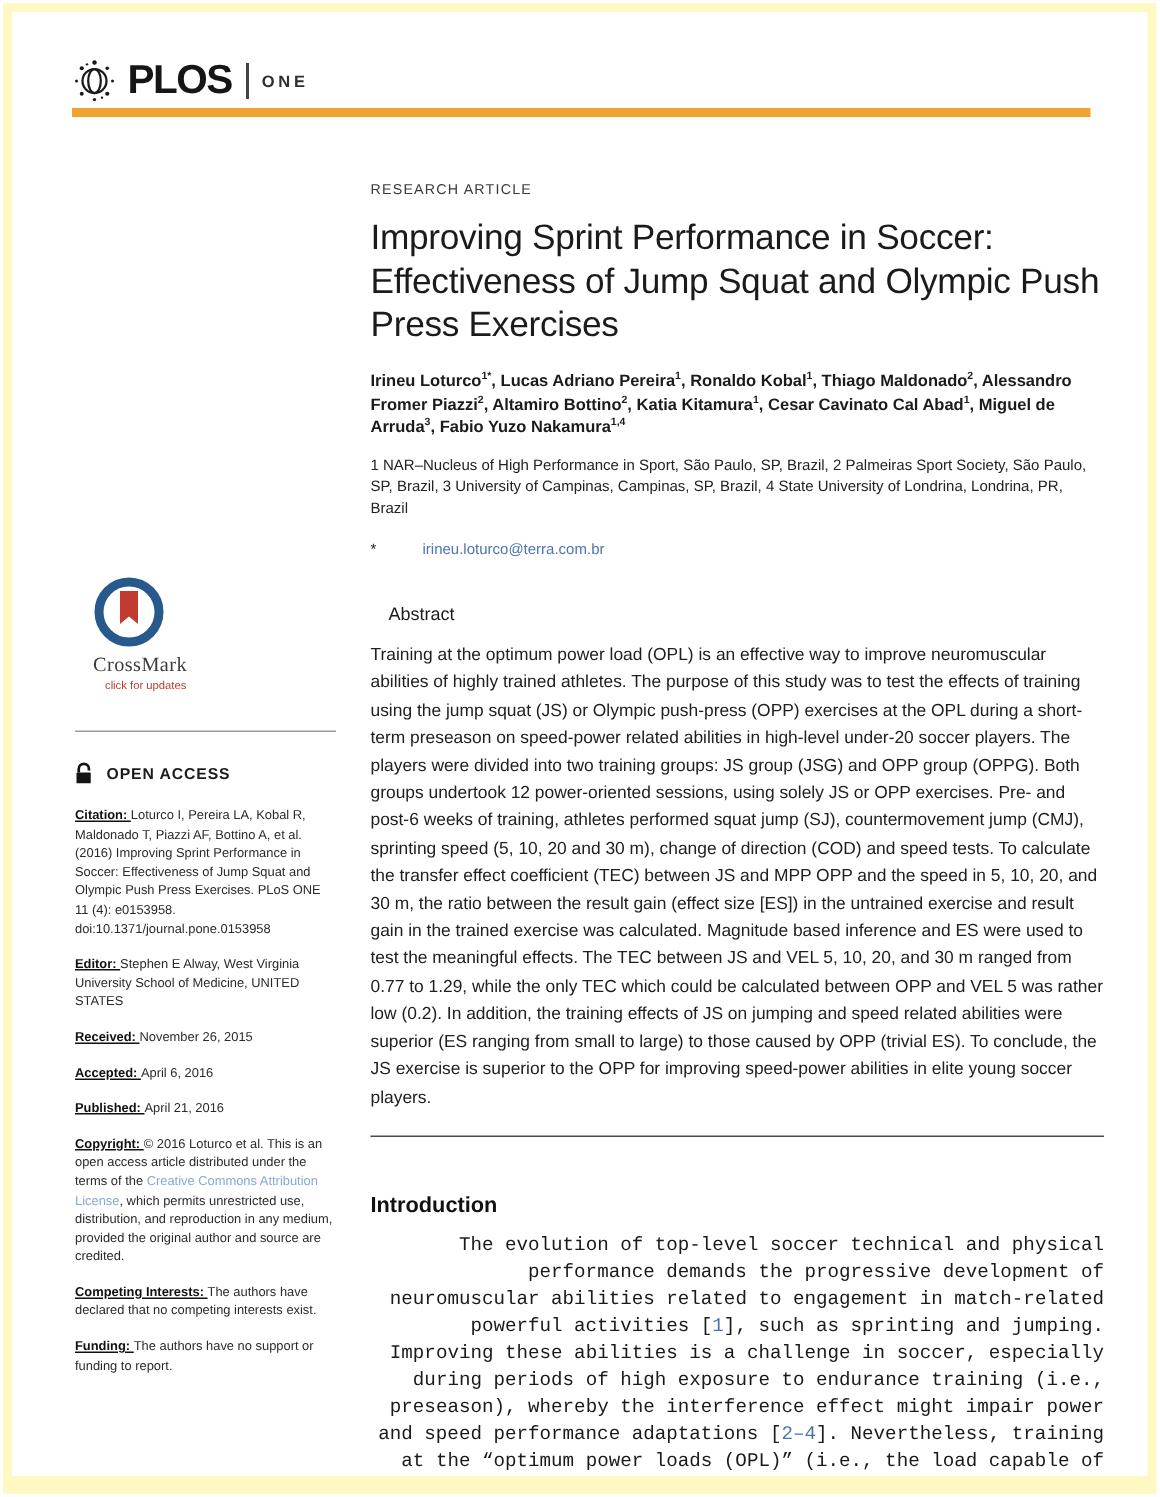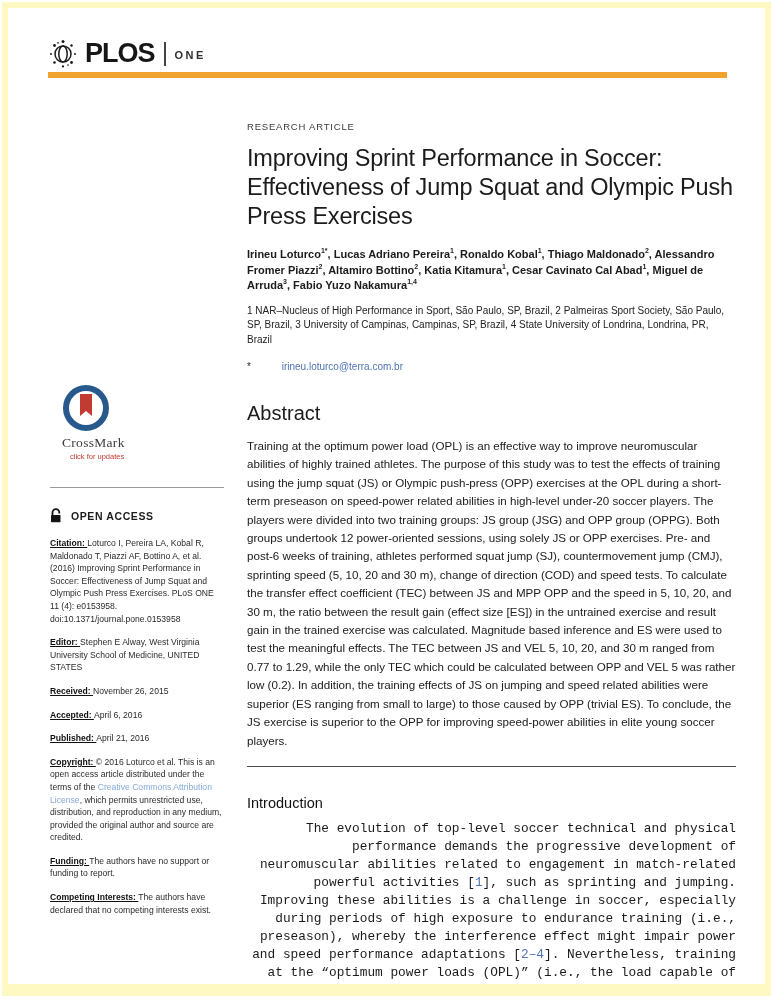--- a/index.html
+++ b/index.html
@@ -18,24 +18,24 @@
   .logo-one{font-size:11px;font-weight:bold;letter-spacing:2.5px;color:#2e2e2e;margin-top:2px;}
   .orange-bar{position:absolute;left:40px;top:64px;width:679px;height:6px;background:var(--accent);}
 
   
   .main{position:absolute;left:239px;top:113px;width:489px;}
   .kicker{font-size:9.5px;letter-spacing:0.8px;color:#3a3a3a;}
   .title{font-size:23.5px;line-height:29px;font-weight:500;color:#1b1b1b;margin-top:12px;letter-spacing:-0.2px;}
   .authors{margin-top:16px;font-size:11px;font-weight:bold;line-height:15.5px;color:#1b1b1b;}
   .affils{margin-top:10px;font-size:10px;line-height:14.5px;color:#222;}
   .email{margin-top:14px;font-size:10px;}
-  h2.abstract-h{margin:30px 0 0 0;font-size:20px;font-weight:500;color:#1b1b1b;}
+  h2.abstract-h{margin:30px 0 0 12px;font-size:12px;font-weight:500;color:#1b1b1b;}
   .abstract-p{margin-top:12px;font-size:11.6px;line-height:18.4px;color:#202020;}
   .section-rule{margin-top:16px;border-top:1px solid #4a4a4a;height:0;}
-  h3.intro-h{margin:28px 0 0 0;font-size:14.5px;font-weight:normal;color:#111;}
+  h3.intro-h{margin:38px 0 0 0;font-size:14.5px;font-weight:bold;color:#111;}
   .intro-p{margin-top:9px;font-family:Liberation Mono, monospace;font-size:12.8px;line-height:18px;color:#1a1a1a;text-align:right;}
 
   
   .sidebar{position:absolute;left:42px;top:376px;width:174px;}
   .crossmark{display:flex;flex-direction:column;align-items:flex-start;padding-left:12px;cursor:pointer;}
   .cm-name{font-family:"Liberation Serif",serif;font-size:13.5px;color:#3c3c3c;margin-top:3px;letter-spacing:0.3px;}
   .cm-sub{font-size:7.5px;color:var(--cm-red);margin-top:1px;margin-left:8px;}
   .side-rule{border-top:1px solid #9a9a9a;margin-top:26px;}
   .open-access{display:flex;align-items:center;gap:7px;margin-top:20px;}
   .oa-label{font-size:10.5px;font-weight:bold;letter-spacing:0.6px;color:#1c1c1c;}
@@ -108,22 +108,22 @@
       </span>
       <span class="oa-label">OPEN ACCESS</span>
     </div>
     <div class="side-blocks">
           <div class="side-block"><span class="sg-b">Citation: </span><span>Loturco I, Pereira LA, Kobal R, Maldonado T, Piazzi AF, Bottino A, et al. (2016) Improving Sprint Performance in Soccer: Effectiveness of Jump Squat and Olympic Push Press Exercises. PLoS ONE 11 (4): e0153958. doi:10.1371/journal.pone.0153958</span></div>
           <div class="side-block"><span class="sg-b">Editor: </span><span>Stephen E Alway, West Virginia University School of Medicine, UNITED STATES</span></div>
           <div class="side-block"><span class="sg-b">Received: </span><span>November 26, 2015</span></div>
           <div class="side-block"><span class="sg-b">Accepted: </span><span>April 6, 2016</span></div>
           <div class="side-block"><span class="sg-b">Published: </span><span>April 21, 2016</span></div>
           <div class="side-block"><span class="sg-b">Copyright: </span><span>© 2016 Loturco et al. This is an open access article distributed under the terms of the </span><span class="sg-slink">Creative Commons Attribution License</span><span>, which permits unrestricted use, distribution, and reproduction in any medium, provided the original author and source are credited.</span></div>
+          <div class="side-block"><span class="sg-b">Competing Interests: </span><span>The authors have declared that no competing interests exist.</span></div>
           <div class="side-block"><span class="sg-b">Funding: </span><span>The authors have no support or funding to report.</span></div>
-          <div class="side-block"><span class="sg-b">Competing Interests: </span><span>The authors have declared that no competing interests exist.</span></div>
         </div>
   </div>
 
   <div class="main">
     <div class="kicker">RESEARCH ARTICLE</div>
     <div class="title">Improving Sprint Performance in Soccer: Effectiveness of Jump Squat and Olympic Push Press Exercises</div>
     <div class="authors"><span>Irineu Loturco</span><span class="sg-sup">1*</span><span>, </span><span>Lucas Adriano Pereira</span><span class="sg-sup">1</span><span>, </span><span>Ronaldo Kobal</span><span class="sg-sup">1</span><span>, </span><span>Thiago Maldonado</span><span class="sg-sup">2</span><span>, </span><span>Alessandro Fromer Piazzi</span><span class="sg-sup">2</span><span>, </span><span>Altamiro Bottino</span><span class="sg-sup">2</span><span>, </span><span>Katia Kitamura</span><span class="sg-sup">1</span><span>, </span><span>Cesar Cavinato Cal Abad</span><span class="sg-sup">1</span><span>, </span><span>Miguel de Arruda</span><span class="sg-sup">3</span><span>, </span><span>Fabio Yuzo Nakamura</span><span class="sg-sup">1,4</span></div>
     <div class="affils"><span class="sg-b">1 </span><span>NAR–Nucleus of High Performance in Sport, São Paulo, SP, Brazil, </span><span class="sg-b">2 </span><span>Palmeiras Sport Society, São Paulo, SP, Brazil, </span><span class="sg-b">3 </span><span>University of Campinas, Campinas, SP, Brazil, </span><span class="sg-b">4 </span><span>State University of Londrina, Londrina, PR, Brazil</span></div>
     <div class="email"><span>* </span><span class="sg-link">irineu.loturco@terra.com.br</span></div>
     <h2 class="abstract-h">Abstract</h2>

